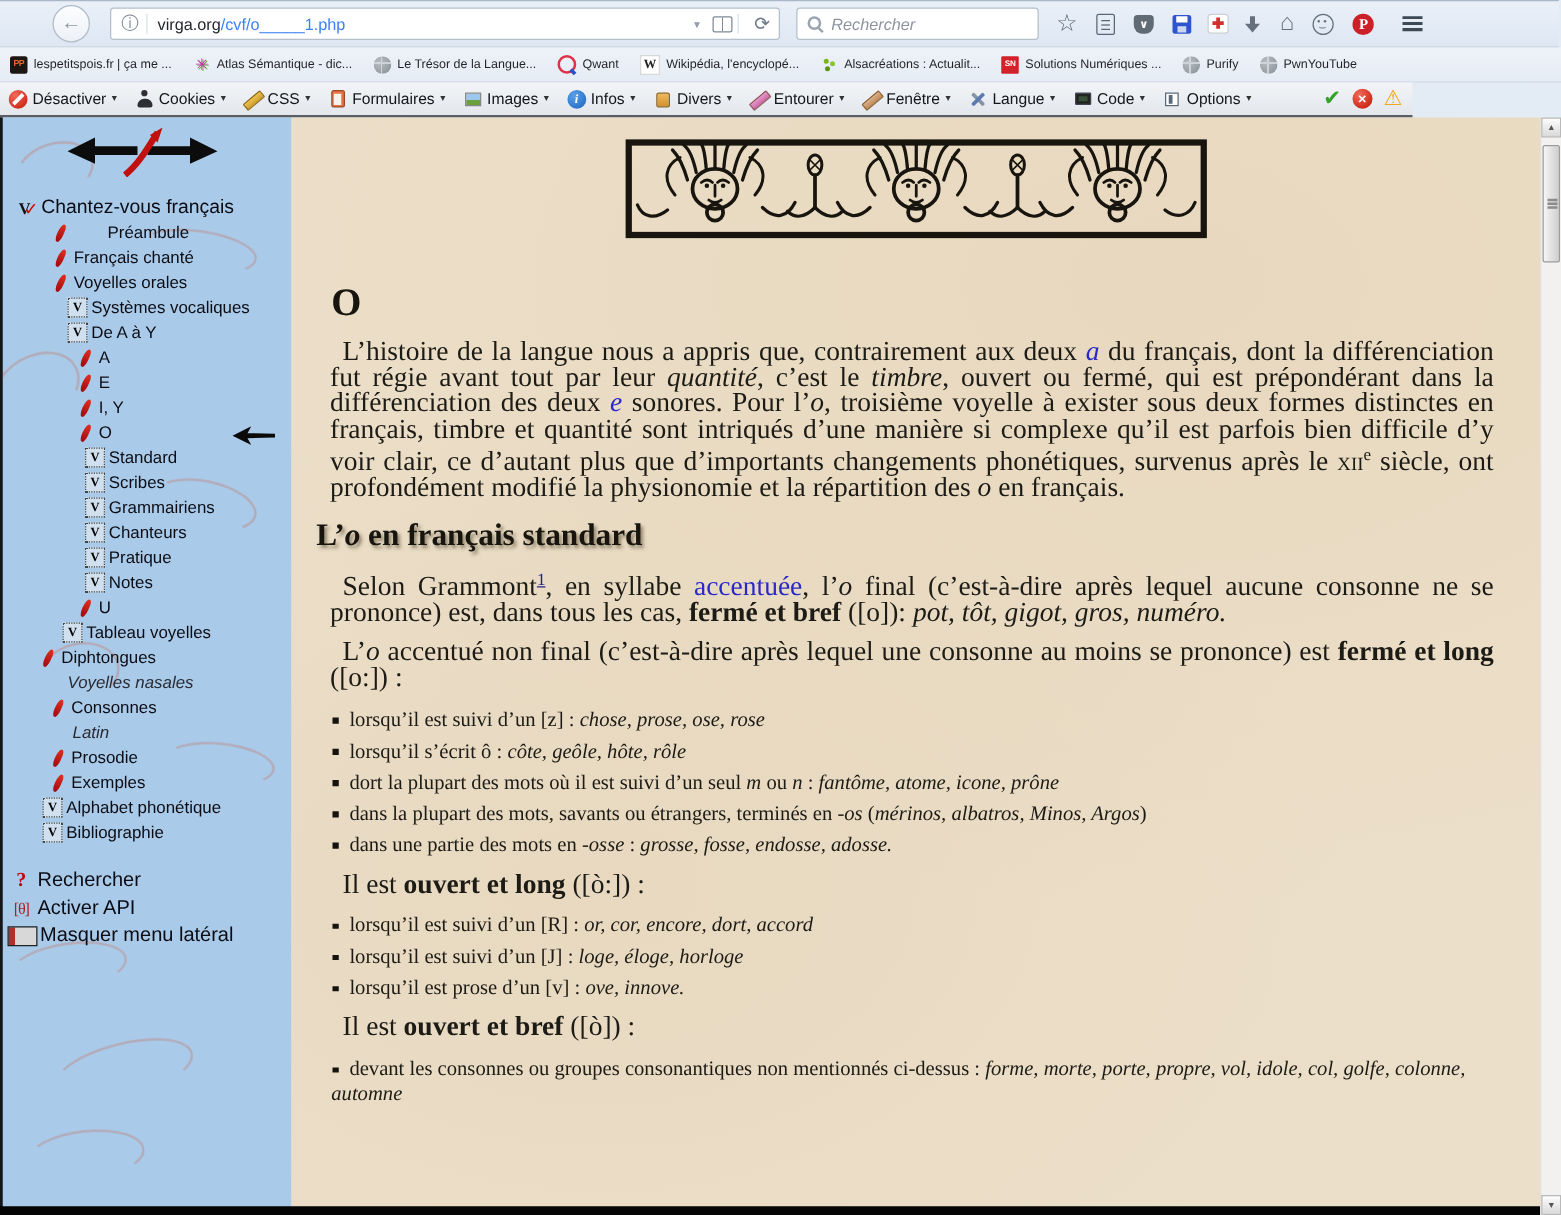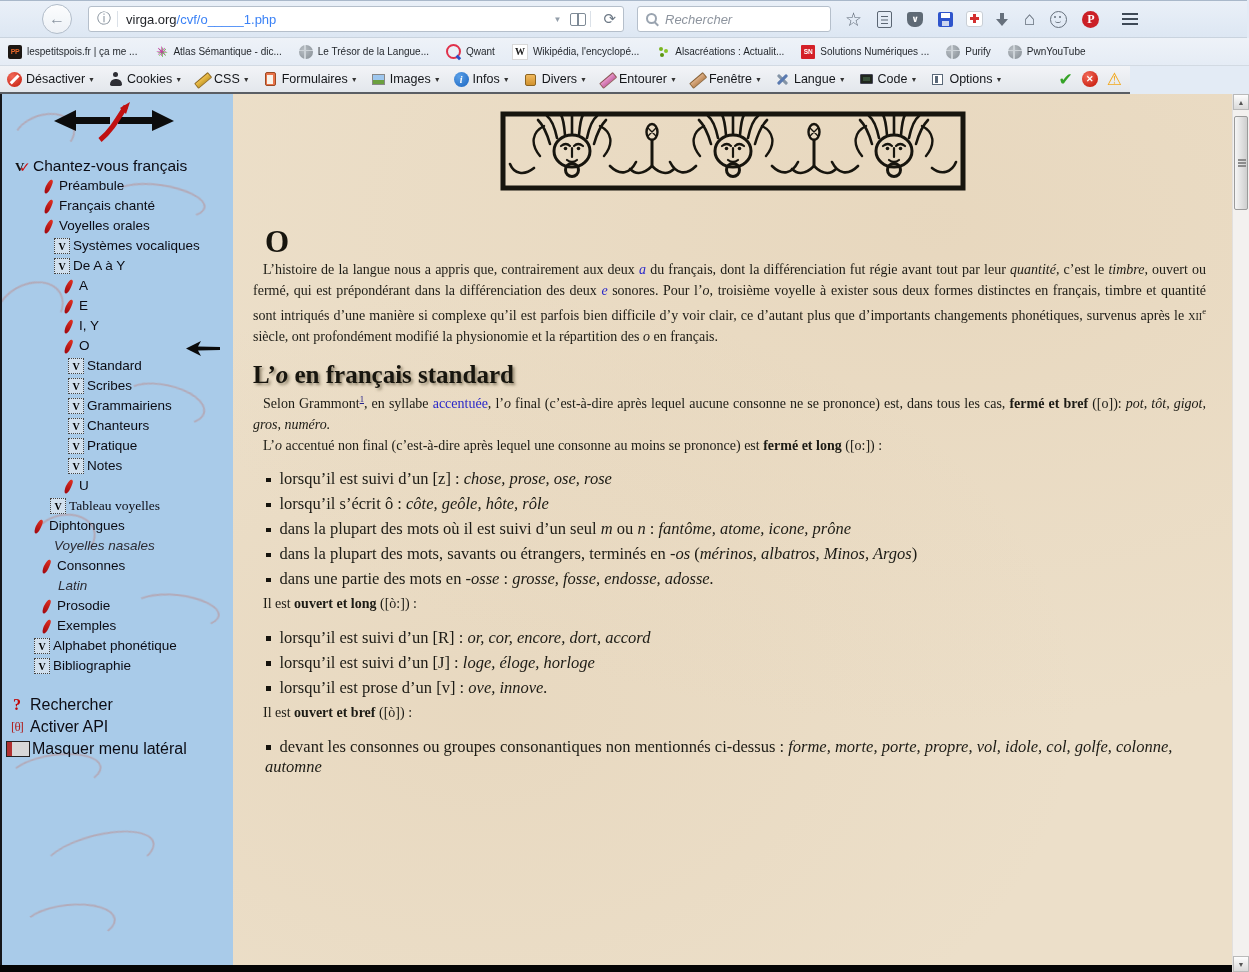--- a/index.html
+++ b/index.html
@@ -166,21 +166,21 @@
   .foot-item .tico{width:22px;margin-right:2px;}
 
   
   .content{position:absolute;left:233px;top:94px;right:17px;bottom:0;background:#ecdfc9;overflow:hidden;
     background-image:radial-gradient(ellipse 800px 500px at 70% 15%,rgba(214,186,148,.20),transparent),
                      radial-gradient(ellipse 600px 420px at 25% 70%,rgba(205,175,135,.14),transparent);
     font-family:"Liberation Serif","DejaVu Serif",serif;color:#1c1b15;}
   .ornament{display:block;margin:16px auto 0;}
   .page-title{font-size:31px;font-weight:bold;margin:30px 0 0 32px;color:#17150e;}
   .pads{padding:0 26px 0 20px;}
-  p.body-p{font-size:14px;line-height:20.7px;text-align:justify;text-indent:10px;margin:0;}
+  p.body-p{font-size:22px;line-height:20.7px;text-align:justify;text-indent:10px;margin:11px;}
   .p1{margin-top:88px;}
   h2.section-h{font-size:25px;font-weight:bold;margin:14px 0 0 0;color:#17150e;
     text-shadow:2px 2px 3px rgba(70,58,35,.55);}
   .p2{margin-top:18px;}
   .p3{margin-top:20px;}
   .p4,.p5{margin-top:18px;}
   ul.blist{list-style:none;margin:13px 0 0 0;padding:0 0 0 12px;}
   ul.blist li{font-size:16.5px;line-height:20px;margin-bottom:5px;}
   .bullet{display:inline-block;width:4.5px;height:4.5px;background:#15130d;margin:0 9px 2px 1px;}
   .sg-n{}
@@ -438,32 +438,32 @@
     <path d="M74,12 L78,0 L68,6 Z" fill="#c01010"></path>
   </svg>
 
   <div class="tree">
 
       <div class="tree-item" style="padding-left: 8px;">
         <span class="tico ic-check"></span>
         <span class="tlabel root">Chantez-vous français</span>
       </div>
 
+      <div class="tree-item" style="padding-left: 34px; gap: 27px;">
+        <span class="tico ic-pen"></span>
+        <span class="tlabel">Préambule</span>
+      </div>
+
       <div class="tree-item" style="padding-left: 34px;">
         <span class="tico ic-pen"></span>
-        <span class="tlabel">Préambule</span>
+        <span class="tlabel">Français chanté</span>
       </div>
 
       <div class="tree-item" style="padding-left: 34px;">
         <span class="tico ic-pen"></span>
-        <span class="tlabel">Français chanté</span>
-      </div>
-
-      <div class="tree-item" style="padding-left: 34px;">
-        <span class="tico ic-pen"></span>
         <span class="tlabel">Voyelles orales</span>
       </div>
 
       <div class="tree-item" style="padding-left: 48px;">
         <span class="tico ic-vbox"></span>
         <span class="tlabel">Systèmes vocaliques</span>
       </div>
 
       <div class="tree-item" style="padding-left: 48px;">
         <span class="tico ic-vbox"></span>
@@ -518,21 +518,21 @@
       <div class="tree-item" style="padding-left: 62px;">
         <span class="tico ic-vbox"></span>
         <span class="tlabel">Notes</span>
       </div>
 
       <div class="tree-item" style="padding-left: 54px;">
         <span class="tico ic-pen"></span>
         <span class="tlabel">U</span>
       </div>
 
-      <div class="tree-item" style="padding-left: 44px; font-family: Liberation Serif, serif;">
+      <div class="tree-item" style="padding-left: 44px;">
         <span class="tico ic-vbox"></span>
         <span class="tlabel">Tableau voyelles</span>
       </div>
 
       <div class="tree-item" style="padding-left: 24px;">
         <span class="tico ic-pen"></span>
         <span class="tlabel">Diphtongues</span>
       </div>
 
       <div class="tree-item" style="padding-left: 42px;">
@@ -656,21 +656,21 @@
     <p class="body-p p2"><span class="sg-n">Selon Grammont</span><span class="sg-supl">1</span><span class="sg-n">, en syllabe </span><span class="sg-a">accentuée</span><span class="sg-n">, l’</span><span class="sg-i">o</span><span class="sg-n"> final (c’est-à-dire après lequel aucune consonne ne se prononce) est, dans tous les cas, </span><span class="sg-b">fermé et bref</span><span class="sg-n"> ([o]): </span><span class="sg-i">pot, tôt, gigot, gros, numéro.</span></p>
 
     <p class="body-p p3"><span class="sg-n">L’</span><span class="sg-i">o</span><span class="sg-n"> accentué non final (c’est-à-dire après lequel une consonne au moins se prononce) est </span><span class="sg-b">fermé et long</span><span class="sg-n"> ([o:]) :</span></p>
 
     <ul class="blist">
 
         <li><span class="bullet"></span><span><span class="sg-n">lorsqu’il est suivi d’un [z] : </span><span class="sg-i">chose, prose, ose, rose</span></span></li>
 
         <li><span class="bullet"></span><span><span class="sg-n">lorsqu’il s’écrit ô : </span><span class="sg-i">côte, geôle, hôte, rôle</span></span></li>
 
-        <li><span class="bullet"></span><span><span class="sg-n">dans la plupart des mots où il est suivi d’un seul </span><span class="sg-i">m</span><span class="sg-n"> ou </span><span class="sg-i">n</span><span class="sg-n"> : </span><span class="sg-i">fantôme, atome, icone, prône</span></span></li>
+        <li><span class="bullet"></span><span><span class="sg-n">dort la plupart des mots où il est suivi d’un seul </span><span class="sg-i">m</span><span class="sg-n"> ou </span><span class="sg-i">n</span><span class="sg-n"> : </span><span class="sg-i">fantôme, atome, icone, prône</span></span></li>
 
         <li><span class="bullet"></span><span><span class="sg-n">dans la plupart des mots, savants ou étrangers, terminés en -</span><span class="sg-i">os</span><span class="sg-n"> (</span><span class="sg-i">mérinos, albatros, Minos, Argos</span><span class="sg-n">)</span></span></li>
 
         <li><span class="bullet"></span><span><span class="sg-n">dans une partie des mots en -</span><span class="sg-i">osse</span><span class="sg-n"> : </span><span class="sg-i">grosse, fosse, endosse, adosse.</span></span></li>
       </ul>
 
     <p class="body-p p4"><span class="sg-n">Il est </span><span class="sg-b">ouvert et long</span><span class="sg-n"> ([ò:]) :</span></p>
 
     <ul class="blist">
 

